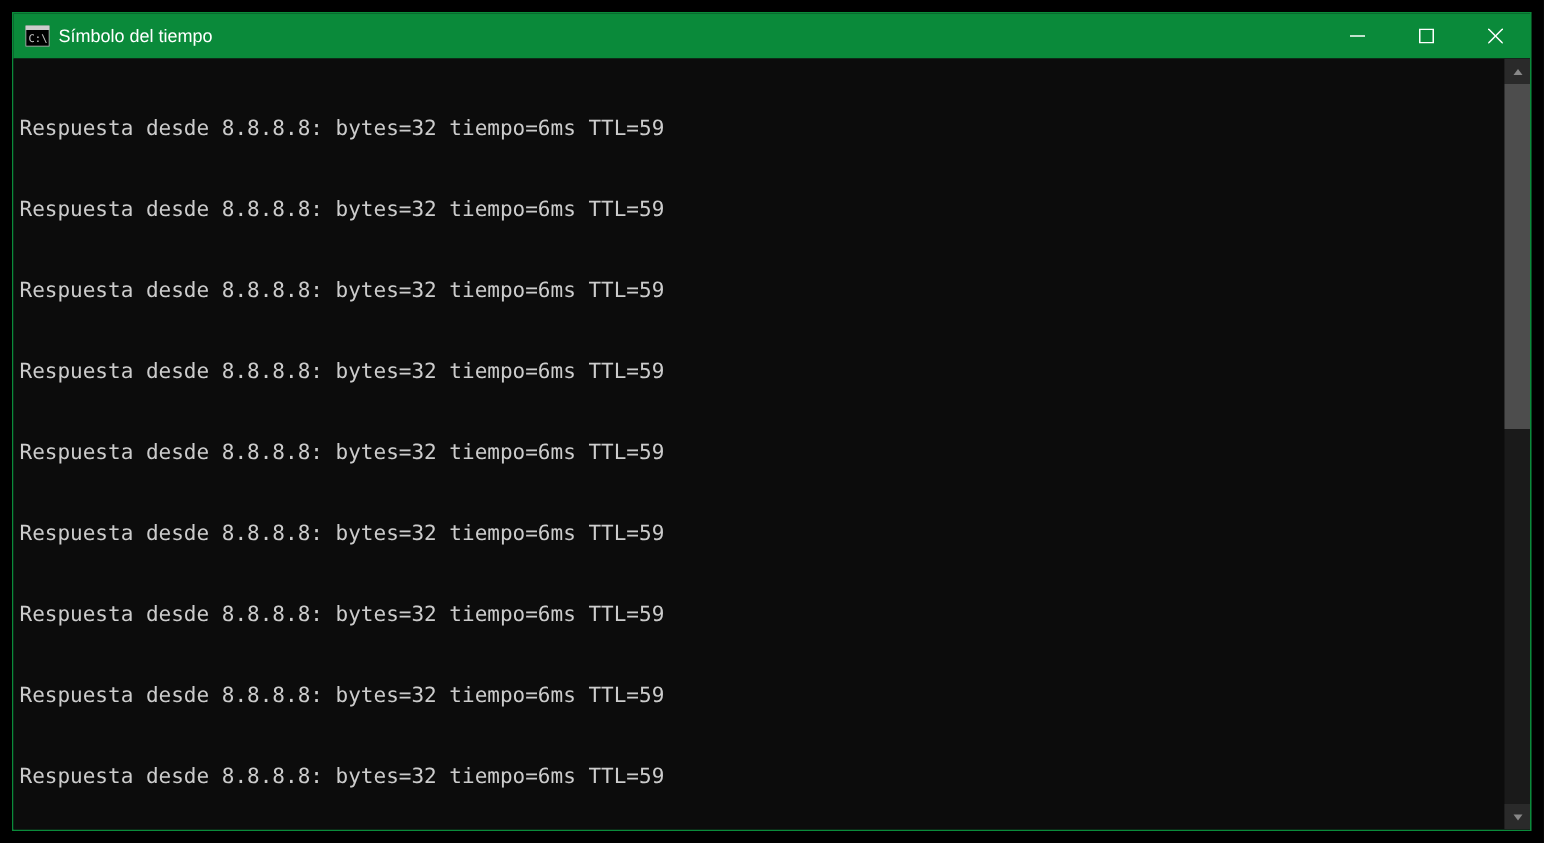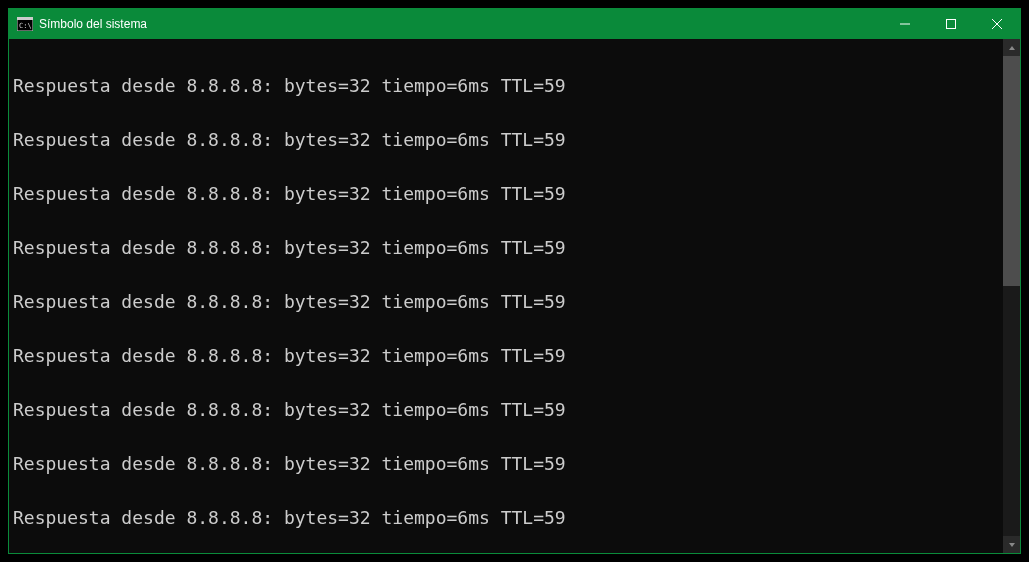--- a/index.html
+++ b/index.html
@@ -68,21 +68,21 @@
       height: 10px;
       stroke: #fff;
       stroke-width: 1;
       fill: none;
     }
     .terminal-body {
       flex: 1;
       background: #0c0c0c;
       color: #cccccc;
       font-family: Consolas, 'Lucida Console', monospace;
-      font-size: 18px;
+      font-size: 14px;
       line-height: 18px;
       padding: 2px 4px;
       position: relative;
       overflow: hidden;
       white-space: pre;
     }
     .terminal-content {
       position: absolute;
       top: 2px;
       left: 4px;
@@ -130,21 +130,21 @@
 
 <div class="window">
   <div class="titlebar">
     <span class="titlebar-icon">
       <svg viewBox="0 0 16 14">
         <rect x="0" y="0" width="16" height="14" fill="#000" stroke="#ccc" stroke-width="1"></rect>
         <rect x="0" y="0" width="16" height="3" fill="#ccc"></rect>
         <text x="2" y="11" font-size="7" fill="#ccc" font-family="monospace">C:\</text>
       </svg>
     </span>
-    <span class="titlebar-title">Símbolo del sistema</span>
+    <span class="titlebar-title">Símbolo del tiempo</span>
     <span class="titlebar-spacer"></span>
     <div class="titlebar-controls">
       <div class="titlebar-btn">
         <svg viewBox="0 0 10 10">
             <line x1="0" y1="5" x2="10" y2="5"></line>
           </svg>
       </div>
       <div class="titlebar-btn">
         <svg viewBox="0 0 10 10">
             <rect x="0.5" y="0.5" width="9" height="9"></rect>

